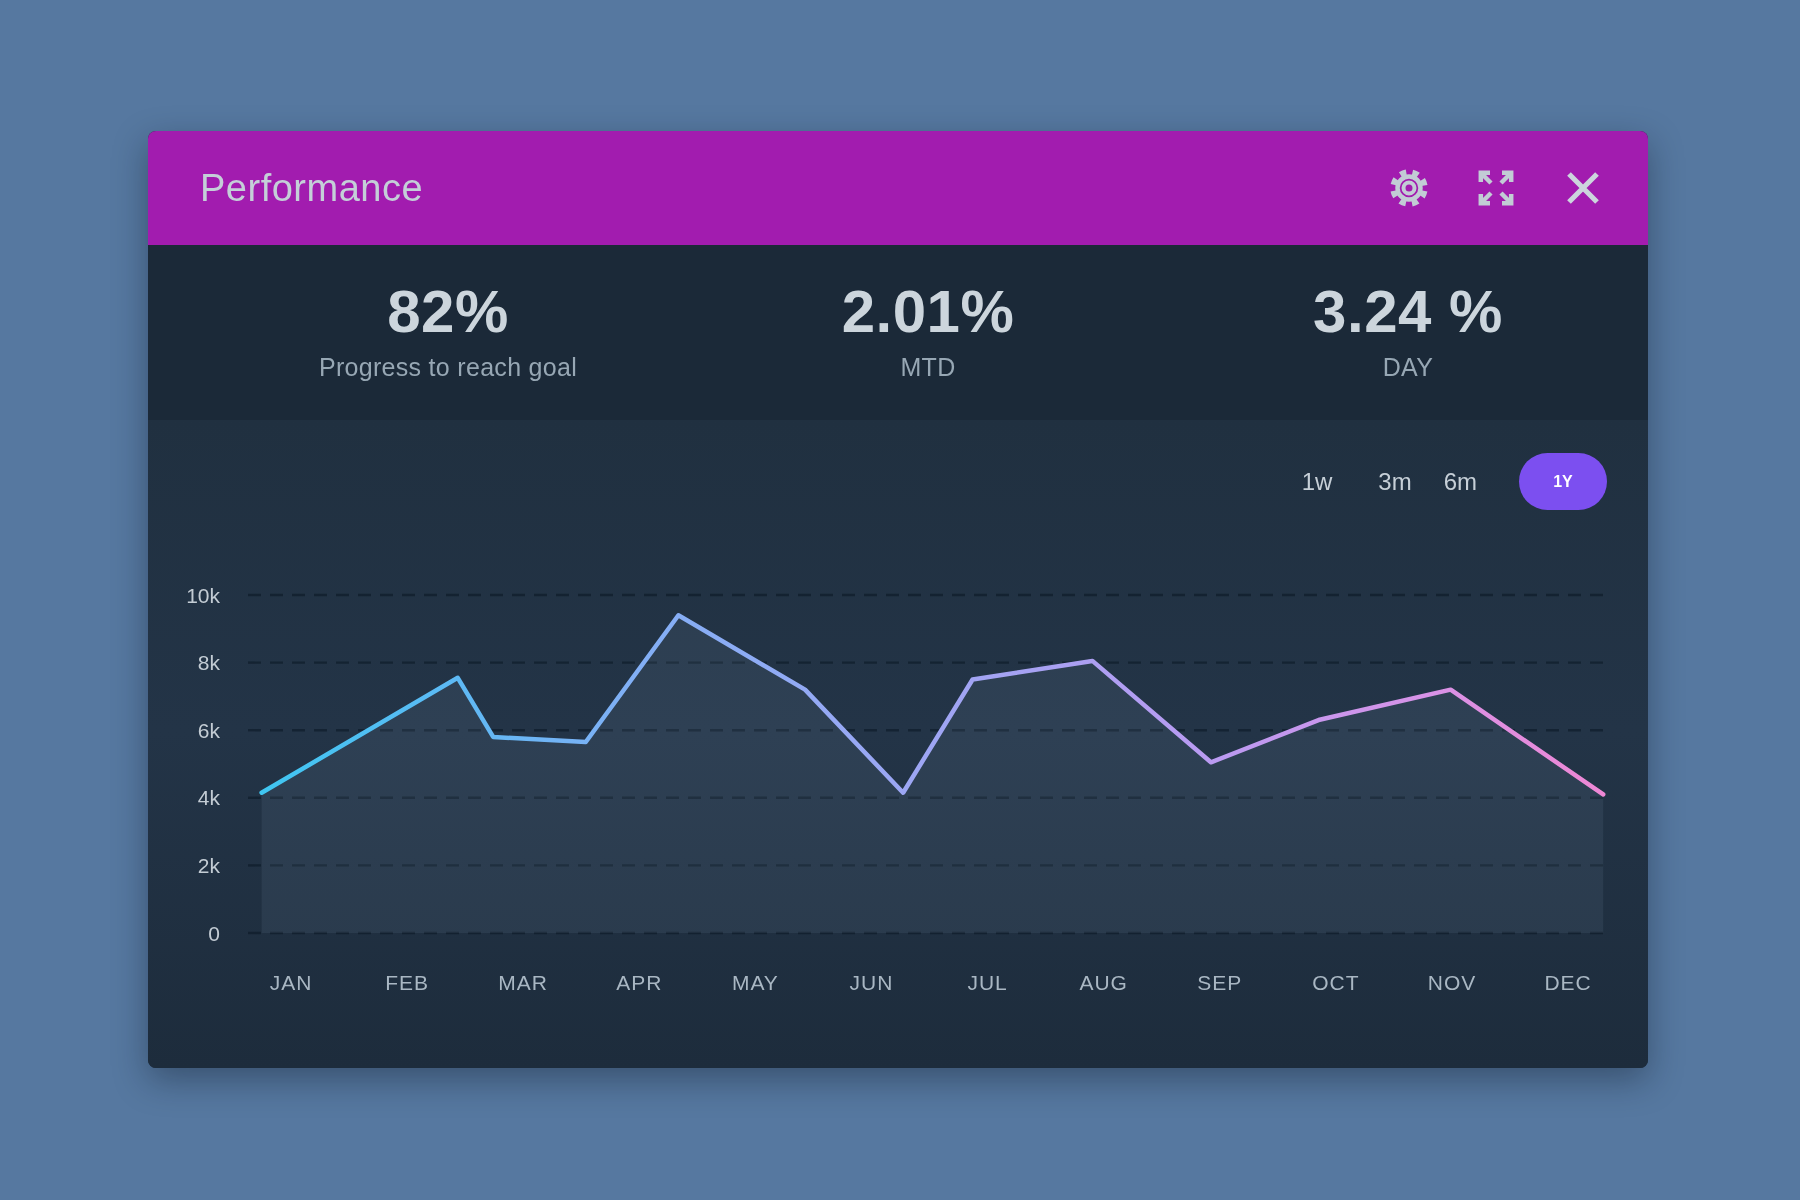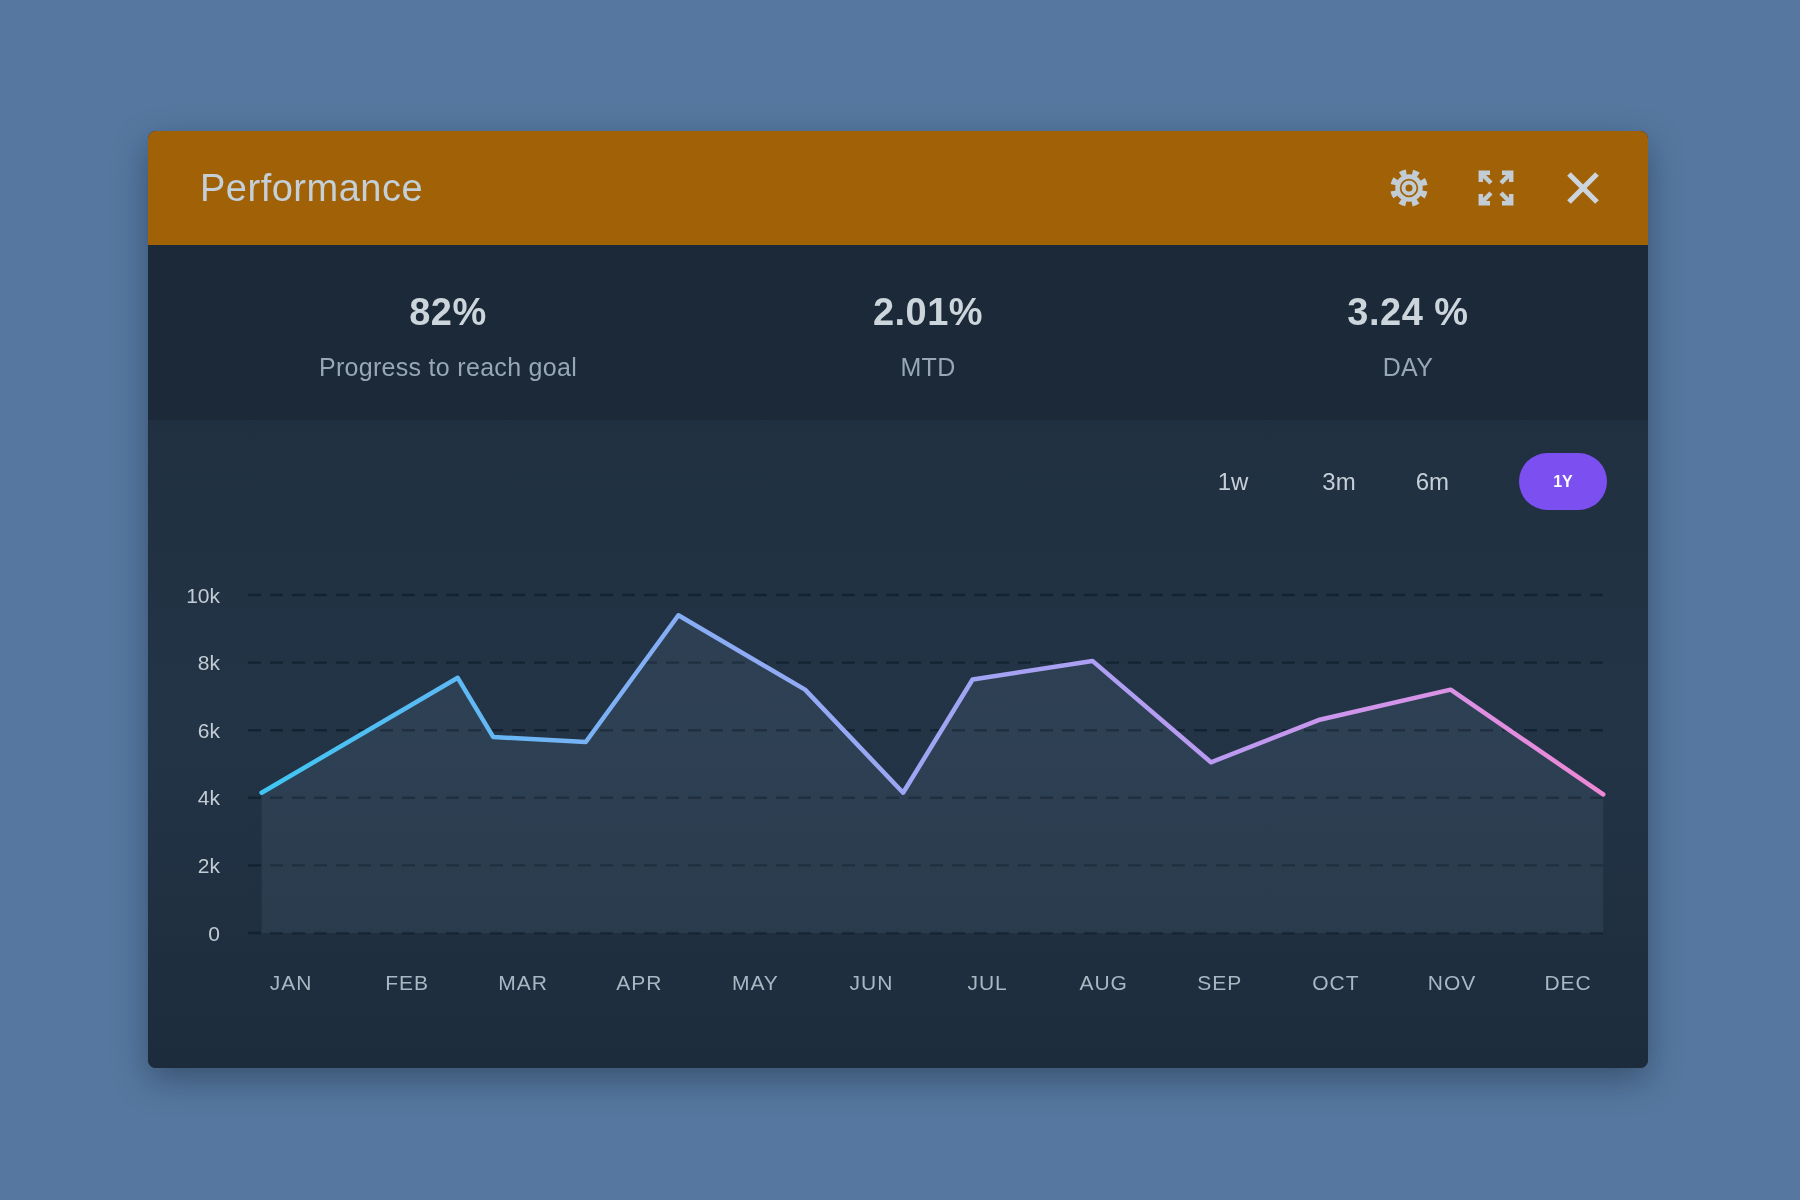--- a/index.html
+++ b/index.html
@@ -11,56 +11,56 @@
   }
   .card{
     position:absolute;left:148px;top:131px;
     width:1500px;height:937px;
     border-radius:8px;overflow:hidden;
     box-shadow:0 12px 34px rgba(10,20,35,.38);
     background:#1d2c3c;
   }
   
   .card-header{
-    height:114px;background:#a16207;
+    height:114px;background:#a21caf;
     display:flex;align-items:center;
   }
   .title{
     padding-left:52px;
     font-size:38px;font-weight:400;letter-spacing:.5px;
     color:#c4cfd8;
   }
   .header-icons{
     margin-left:auto;padding-right:42px;
     display:flex;align-items:center;gap:41px;
   }
   .hicon{width:46px;height:46px;cursor:pointer;display:block;}
   
   .stats-row{
     height:175px;background:#1b2938;
     display:flex;align-items:center;
     padding-left:60px;
   }
   .stat{flex:1;text-align:center;}
   .stat-value{
-    font-size:38px;font-weight:700;color:#ccd5dc;letter-spacing:.5px;
+    font-size:60px;font-weight:700;color:#ccd5dc;letter-spacing:.5px;
     line-height:52px;margin-bottom:16px;
   }
   .stat-label{
     font-size:25px;color:#97a7b4;line-height:26px;letter-spacing:.3px;
   }
   
   .chart-area{
     position:relative;
     height:648px;
     background:linear-gradient(180deg,#203040 0%,#233447 48%,#1d2c3c 100%);
   }
   .range-selector{
     position:absolute;top:33px;right:41px;height:57px;
-    display:flex;align-items:center;z-index:2;gap:28px;
+    display:flex;align-items:center;z-index:2;
   }
   .range-option{
     font-size:24px;color:#c6cfd7;cursor:pointer;
     padding:0 4px;
   }
   .range-option.r1w{margin-right:38px;}
   .range-option.r3m{margin-right:24px;}
   .range-option.r6m{margin-right:38px;}
   .range-pill{
     width:88px;height:57px;border-radius:29px;

